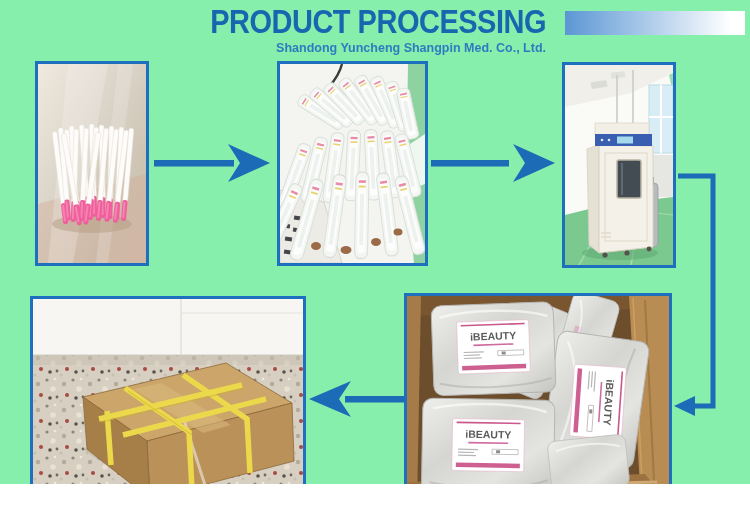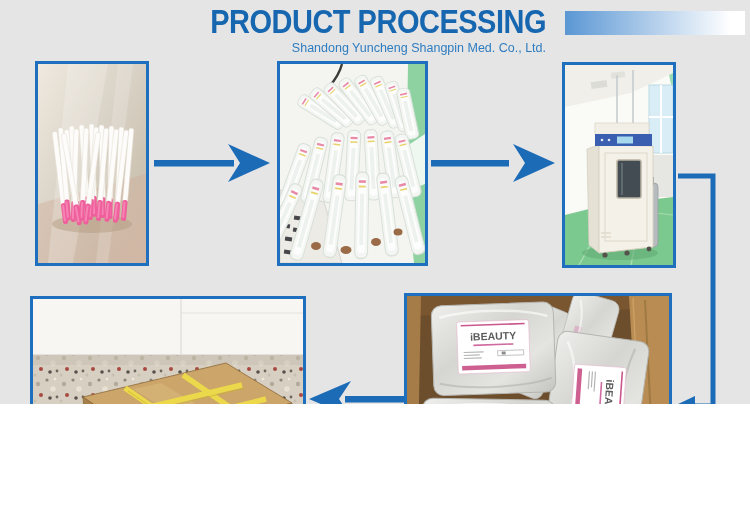--- a/index.html
+++ b/index.html
@@ -1,22 +1,22 @@
 <!DOCTYPE html>
 <html><head>
 <meta charset="utf-8">
 <style>
   html,body{margin:0;padding:0;background:#ffffff;}
-  #canvas{position:relative;width:750px;height:404px;background:#e5e5e5;overflow:hidden;
+  #canvas{position:relative;width:750px;height:484px;background:#86efac;overflow:hidden;
           font-family:"Liberation Sans",sans-serif;}
   
   #header{position:absolute;right:204px;top:4px;text-align:right;}
   #title{font-size:29px;font-weight:bold;letter-spacing:-0.5px;color:#1767b0;
          transform:scaleY(1.12);transform-origin:top right;white-space:nowrap;}
-  #company{font-size:12.5px;font-weight:normal;color:#2e7cc0;margin-top:4px;white-space:nowrap;}
+  #company{font-size:12.5px;font-weight:bold;color:#2e7cc0;margin-top:4px;white-space:nowrap;}
   #gradbar{position:absolute;left:565px;top:11px;width:180px;height:24px;
            background:linear-gradient(to right,#5b97d4,#ffffff 92%);}
   
   .frame{position:absolute;border:3px solid #1e6fbd;box-sizing:border-box;background:#fff;}
   .frame svg{display:block;width:100%;height:100%;}
   #p1{left:35px;top:61px;width:114px;height:205px;}
   #p2{left:277px;top:61px;width:151px;height:205px;}
   #p3{left:562px;top:62px;width:114px;height:206px;}
   #p4{left:404px;top:293px;width:268px;height:214px;}
   #p5{left:30px;top:296px;width:276px;height:207px;}

